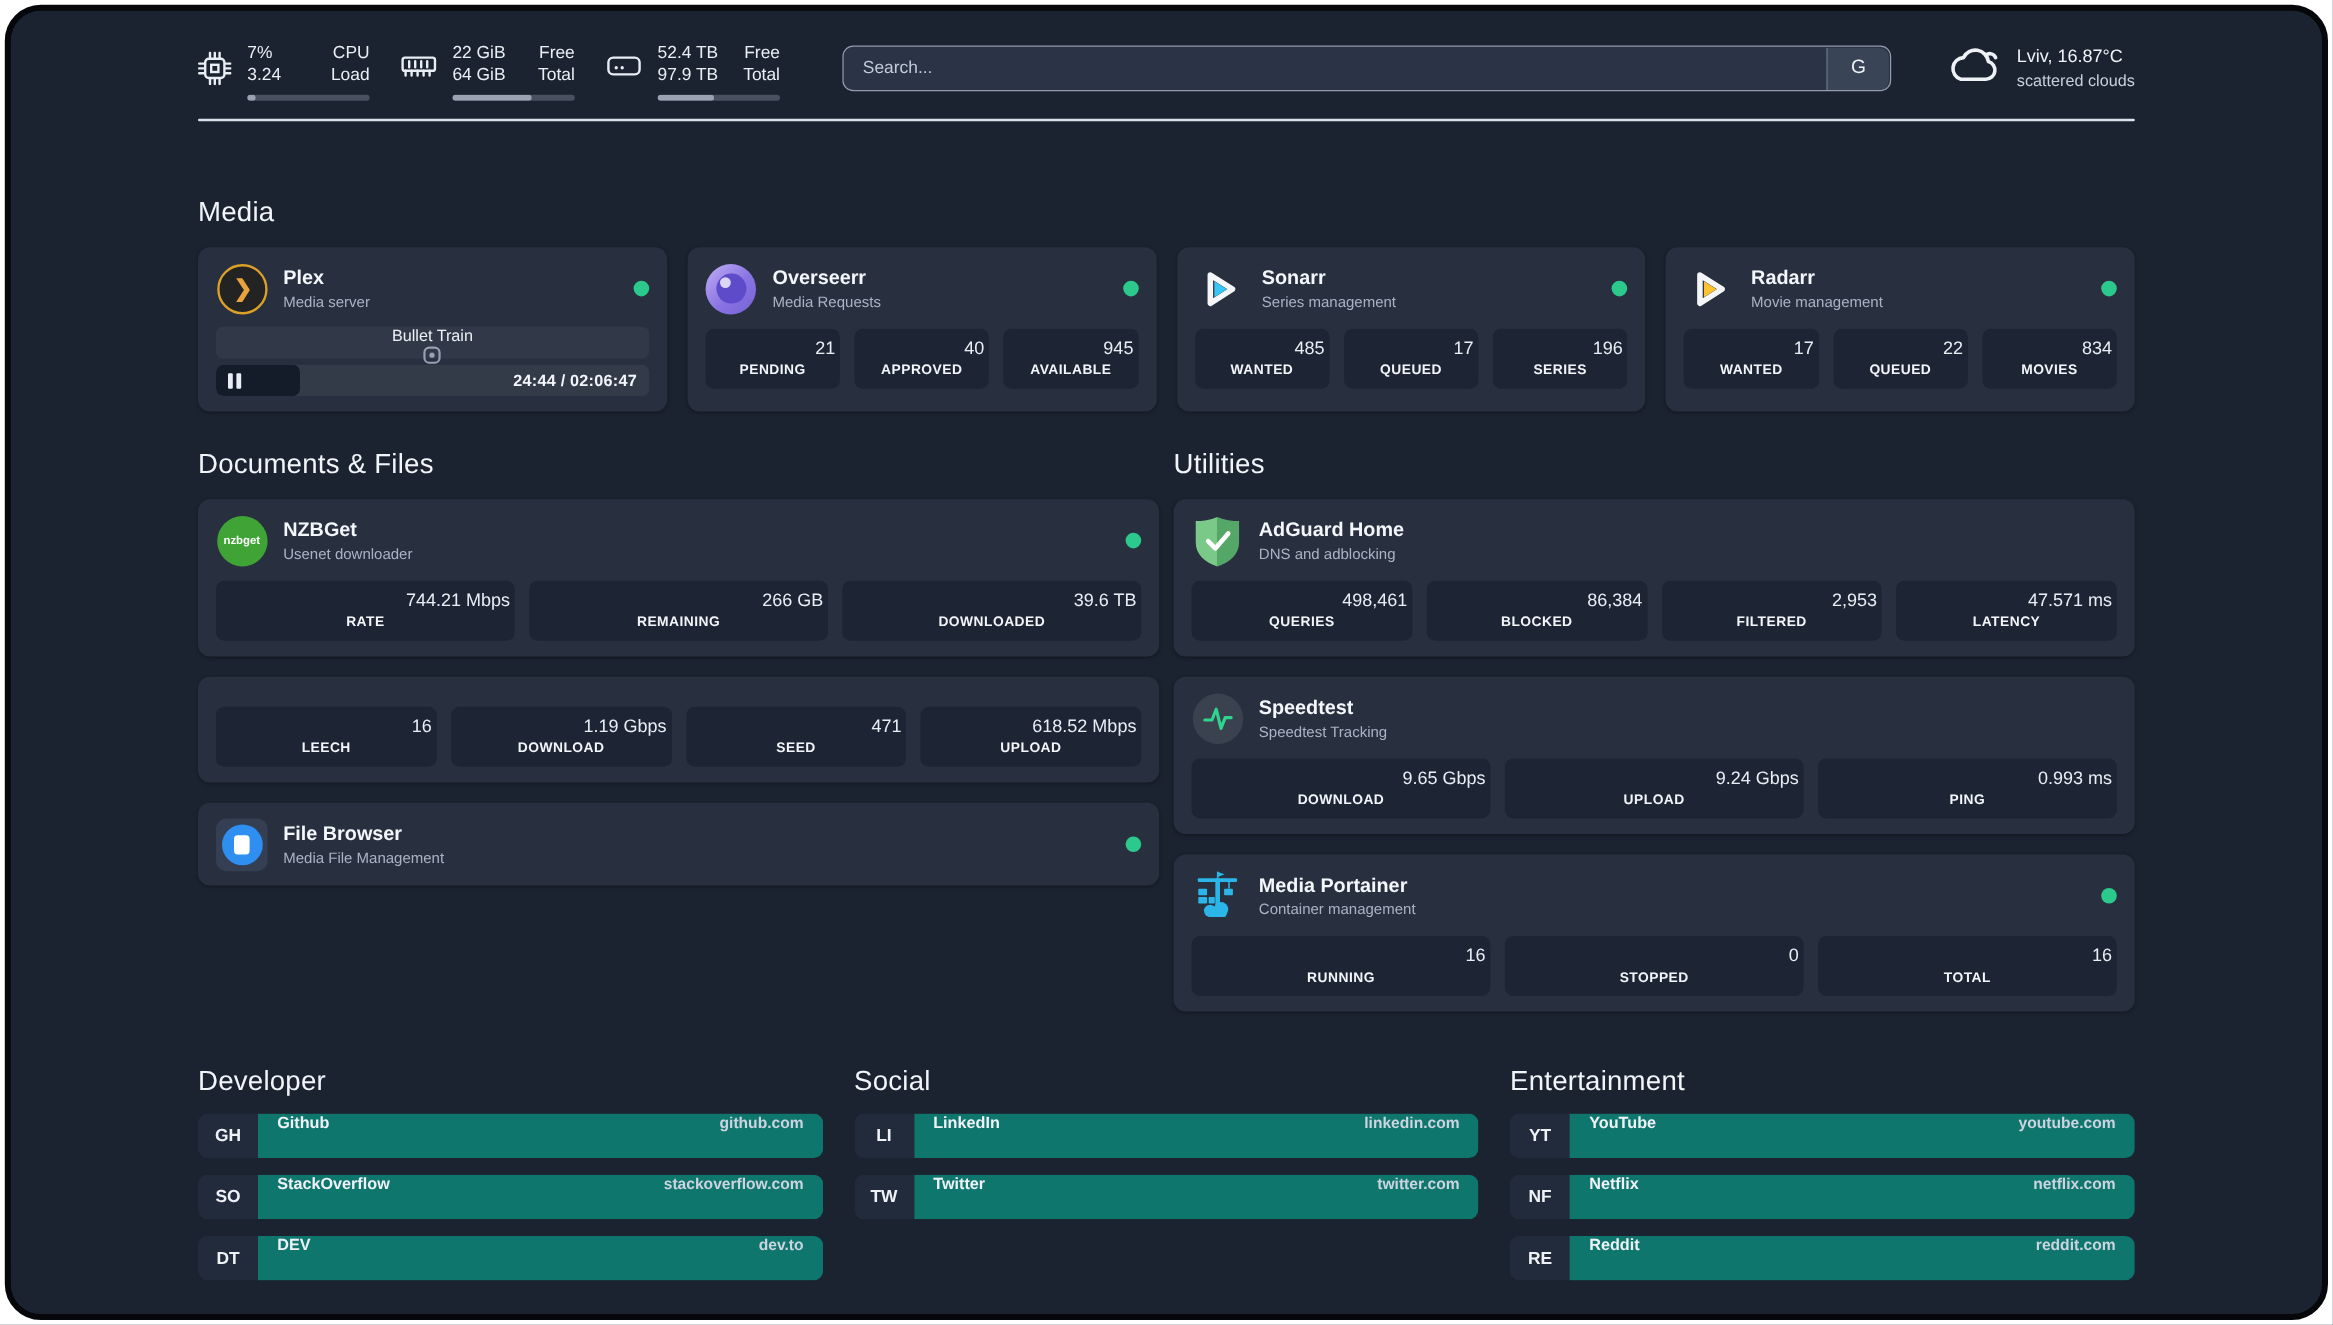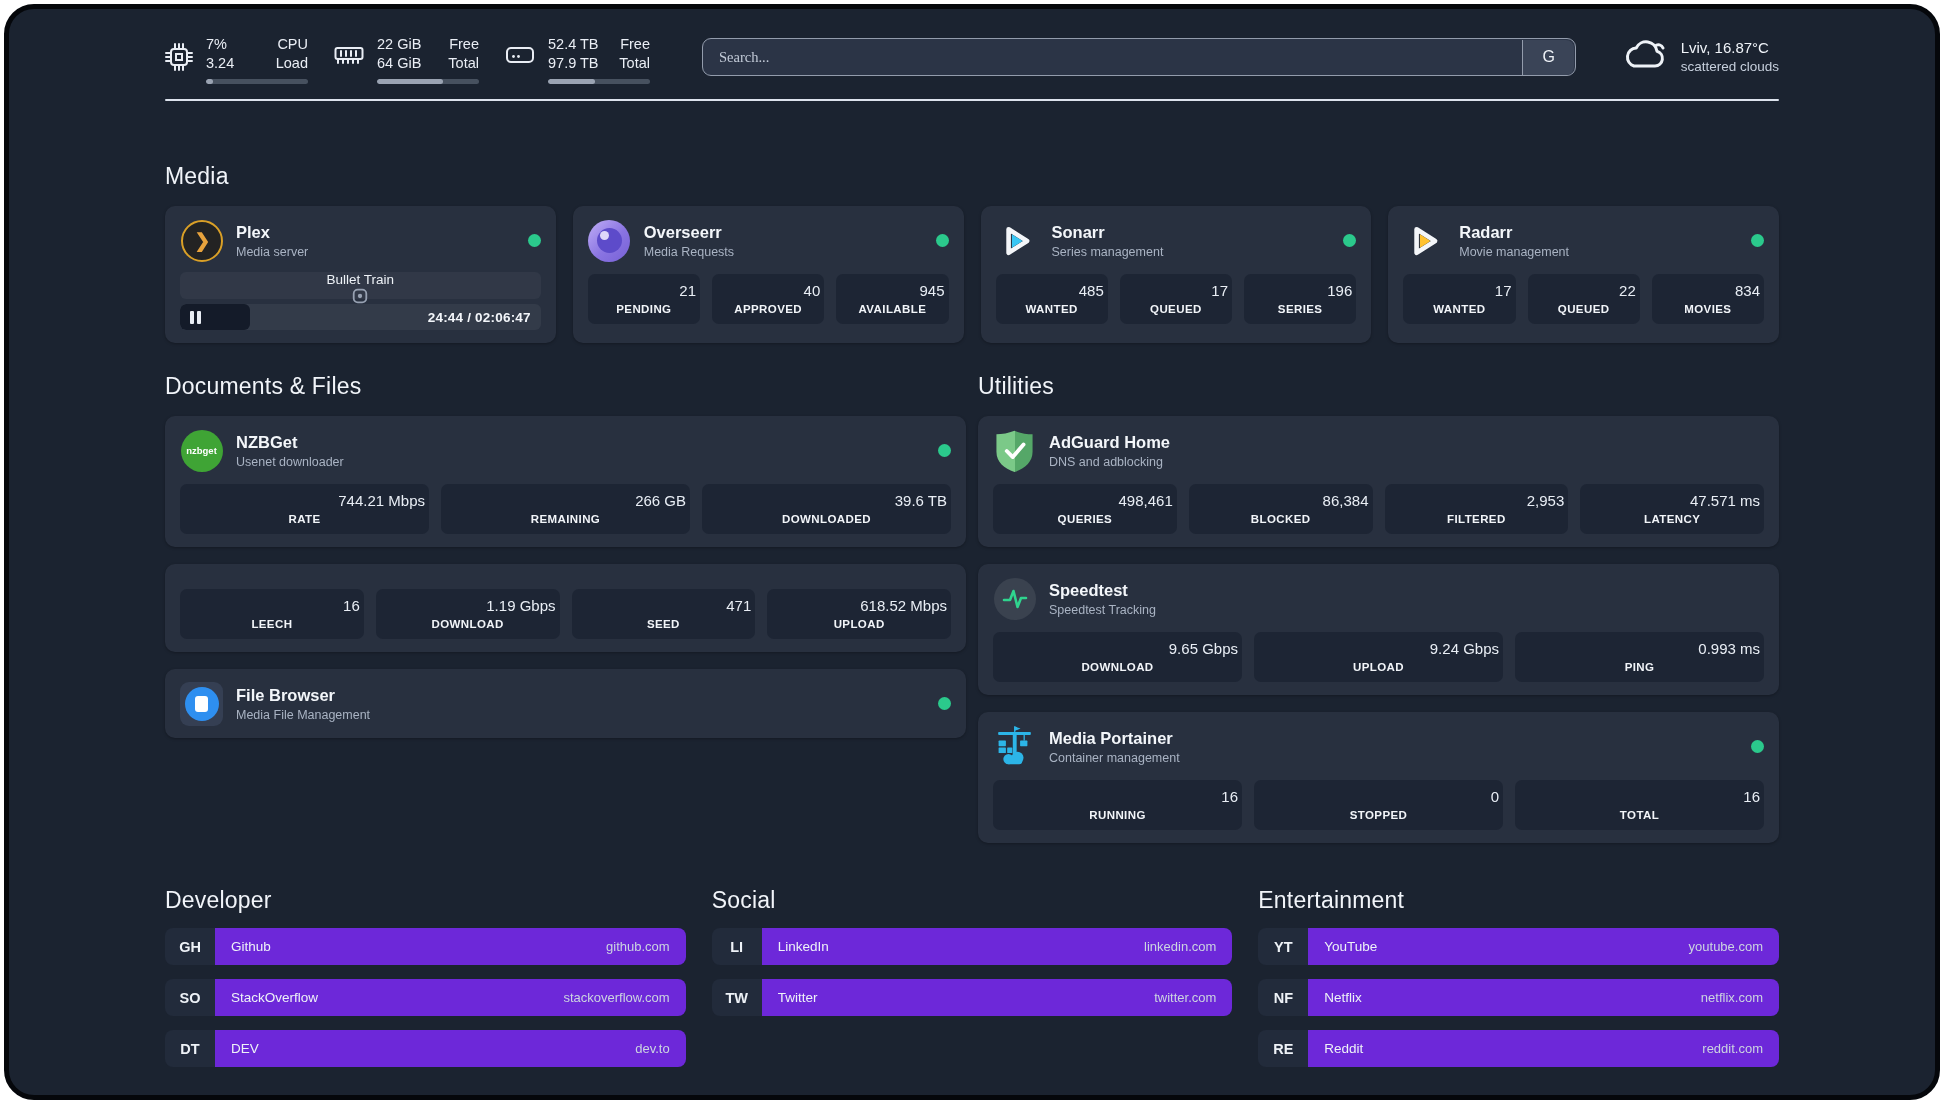--- a/index.html
+++ b/index.html
@@ -28,21 +28,21 @@
   .sg-cols { display:flex; justify-content:space-between; }
   .sg-col { display:flex; flex-direction:column; font-size:14.5px; line-height:1.32; color:#eaeef5; }
   .sg-col.right { text-align:right; }
   .sg-bar { margin-top:6px; height:5px; border-radius:3px; background:#47515f; overflow:hidden; }
   .sg-fill { height:100%; border-radius:3px; background:#9aa3b2; }
 
   .searchwrap { flex:1; margin:3px 46px 0 52px; position:relative; height:38px; }
   .search-input {
     width:100%; height:100%;
     background:#2b3446; border:1.5px solid #939cac; border-radius:9px;
-    color:#e6ebf2; font-size:14.5px; font-family:Liberation Serif, serif;
+    color:#e6ebf2; font-size:14.5px; font-family:Liberation Sans, sans-serif;
     padding:0 66px 0 16px; outline:none;
   }
   .search-input::placeholder { color:#c3cbd8; }
   .search-gbtn {
     position:absolute; right:1.5px; top:1.5px; bottom:1.5px; width:52px;
     background:#3a4457; border-left:1.5px solid #939cac;
     border-radius:0 8px 8px 0;
     display:flex; align-items:center; justify-content:center;
     color:#eef2f7; font-size:16px; cursor:pointer;
   }
@@ -122,21 +122,21 @@
   .speedtest-circle { background:#3a424f; }
 
   
   .bookmark-grid { display:grid; grid-template-columns:repeat(3,1fr); gap:26px; margin-top:44px; }
   .bm-row { display:flex; margin-top:14px; height:37px; border-radius:8px; overflow:hidden; cursor:pointer; }
   .bm-abbr {
     width:50px; flex:none; background:#222b3b;
     display:flex; align-items:center; justify-content:center;
     color:#eef2f7; font-size:14.5px; font-weight:bold;
   }
-  .bm-pill { flex:1; background:#6d28d9; display:flex; align-items:center; justify-content:space-between; padding:0 16px; min-width:0; }
+  .bm-pill { flex:1; background:#0f766e; display:flex; justify-content:space-between; padding:0 16px; min-width:0;font-weight:bold; }
   .bm-name { font-size:13.5px; color:#eef2f7; }
   .bm-url { font-size:13px; color:#ccd4e0; }
 </style>
 </head>
 <body>
 
 <div class="frame">
   <div class="content">
 
     <header class="topbar">

